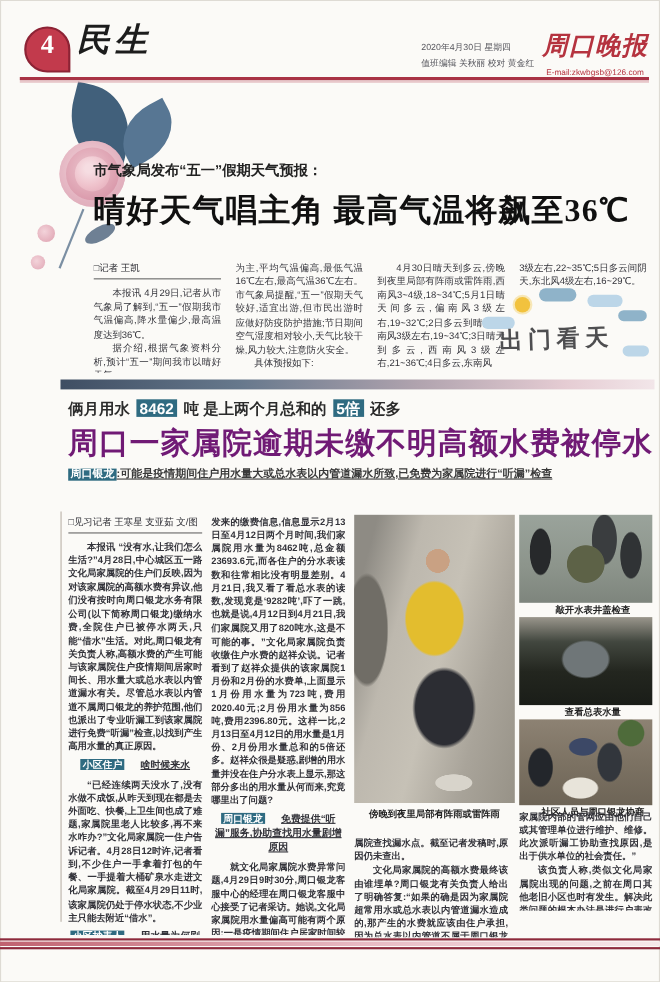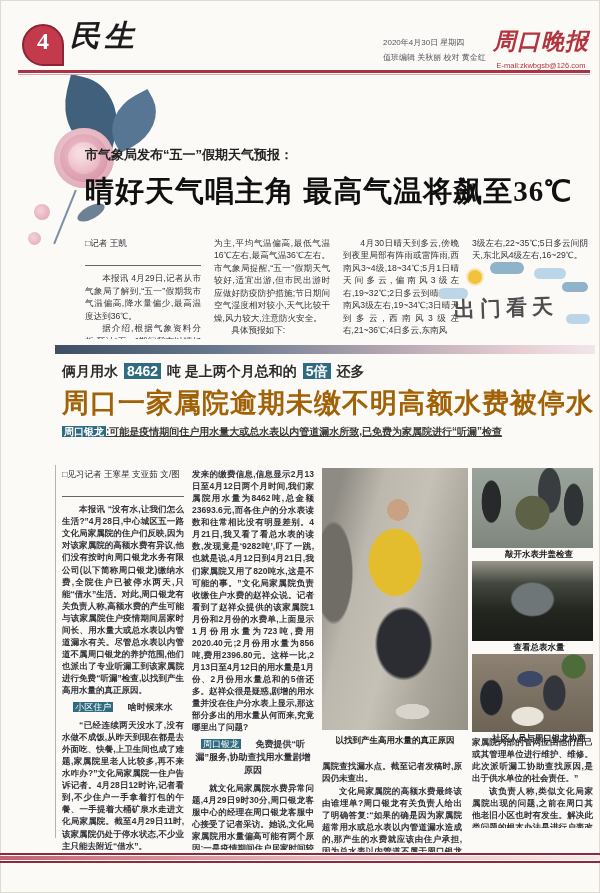--- a/index.html
+++ b/index.html
@@ -42,57 +42,57 @@
   
   .weather{position:absolute;left:85px;top:146px;width:505px;z-index:2;}
   .weather .kicker{font-size:13px;font-weight:700;color:#222;}
   .weather .headline{margin-top:8px;font:900 29px "Liberation Serif",serif;color:#101010;
        letter-spacing:1px;white-space:nowrap;}
   .weather-cols{position:absolute;left:85px;top:237px;width:505px;height:102px;display:flex;gap:13px;z-index:2;}
   .wcol{width:116px;height:102px;overflow:hidden;font-size:8.6px;line-height:1.45;color:#33333a;
        text-align:justify;}
   .wcol p{margin:0;text-indent:2em;}
   .wcol p.noindent{text-indent:0;}
-  .byline{font-size:8.6px;color:#2c2c33;border-bottom:1px solid #666;padding-bottom:16px;margin-bottom:6px;}
+  .byline{font-size:8.6px;color:#2c2c33;border-bottom:1px solid #666;padding-bottom:4px;margin-bottom:6px;}
 
   
   .wgfx{position:absolute;left:438px;top:262px;width:155px;height:76px;z-index:2;}
   .wgfx .sun{position:absolute;left:30px;top:8px;width:14px;height:14px;border-radius:50%;
        background:#f2c23e;box-shadow:0 0 0 2px rgba(242,194,62,.35);}
   .wgfx .cl{position:absolute;background:#bcd6e8;border-radius:10px;}
   .wgfx .cl.dark{background:#8fb3c9;}
   .wgfx .label{position:absolute;left:16px;top:32px;font:900 21px "Liberation Serif",serif;
        color:#4e4e50;letter-spacing:5px;transform:rotate(-2deg);}
 
   
   .divider{position:absolute;left:55px;top:345px;width:540px;height:9px;
        background:linear-gradient(90deg,#3f4e63 0%,#66788c 30%,#b0a3ae 60%,#e5ccd3 85%,#f2e6e9 100%);}
 
   
   .water-kicker{position:absolute;left:62px;top:363px;font-size:14px;font-weight:700;color:#2b2b2b;z-index:2;}
   .hl{background:#2f6b81;color:#fff;padding:0 3px;margin:0 2px;}
   .water-headline{position:absolute;left:62px;top:385px;font:900 27px "Liberation Serif",serif;
-       color:#a16207;letter-spacing:1px;white-space:nowrap;z-index:2;}
+       color:#701a75;letter-spacing:1px;white-space:nowrap;z-index:2;}
   .water-subhead{position:absolute;left:62px;top:424px;width:533px;font-size:10px;font-weight:700;
        color:#3a3a3a;line-height:1.65;z-index:2;}
   .water-subhead .tag{background:#2f6b81;color:#fff;padding:0 2px;}
   .water-subhead .txt{text-decoration:underline;}
 
   
   .vrule{position:absolute;left:55px;top:465px;width:1px;height:373px;background:#b9b2a8;}
   .col{position:absolute;overflow:hidden;font-size:8.5px;line-height:1.42;color:#33333a;text-align:justify;}
   .col p{margin:0 0 1px 0;text-indent:2em;font-weight:bold;}
   .col p.noindent{text-indent:0;}
   .col1{left:62px;top:468px;width:122px;height:382px;}
   .col2{left:192px;top:468px;width:122px;height:382px;}
   .col3{left:322px;top:760px;width:140px;height:92px;}
   .col4{left:472px;top:736px;width:121px;height:92px;}
   .sub{text-align:center;margin:5px 0;font-size:9px;text-indent:0 !important;}
-  .sub .tag{background:#2f6b81;color:#fff;padding:0 2px;font-weight:400;}
-  .sub .lbl{font-weight:700;margin-left:12px;}
+  .sub .tag{background:#2f6b81;color:#fff;padding:0 2px;font-weight:700;}
+  .sub .lbl{font-weight:700;text-decoration:underline;margin-left:12px;}
 
   
   .photo{position:absolute;}
   .photo-main{left:322px;top:468px;width:146px;height:262px;
      background:
       radial-gradient(circle 11px at 52% 16%, #c9a183 97%, rgba(0,0,0,0) 100%),
       radial-gradient(ellipse 44px 56px at 50% 36%, #e3bd2e 58%, rgba(227,189,46,0) 62%),
       radial-gradient(ellipse 50px 64px at 56% 67%, #2c2d33 52%, rgba(44,45,51,0) 58%),
       radial-gradient(ellipse 24px 11px at 62% 93%, #d8d4cb 68%, rgba(216,212,203,0) 72%),
       radial-gradient(ellipse 30px 80px at 8% 40%, #706d66 60%, rgba(112,109,102,0) 65%),
@@ -221,21 +221,21 @@
   <div class="col col2">
     <p class="noindent">发来的缴费信息,信息显示2月13日至4月12日两个月时间,我们家属院用水量为8462吨,总金额23693.6元,而各住户的分水表读数和往常相比没有明显差别。4月21日,我又看了看总水表的读数,发现竟是‘9282吨’,吓了一跳,也就是说,4月12日到4月21日,我们家属院又用了820吨水,这是不可能的事。”文化局家属院负责收缴住户水费的赵祥众说。记者看到了赵祥众提供的该家属院1月份和2月份的水费单,上面显示1月份用水量为723吨,费用2020.40元;2月份用水量为856吨,费用2396.80元。这样一比,2月13日至4月12日的用水量是1月份、2月份用水量总和的5倍还多。赵祥众很是疑惑,剧增的用水量并没在住户分水表上显示,那这部分多出的用水量从何而来,究竟哪里出了问题?</p>
     <div class="sub">
       <span class="tag">周口银龙</span>
       <span class="lbl">免费提供“听漏”服务,协助查找用水量剧增原因</span>
     </div>
     <p>就文化局家属院水费异常问题,4月29日9时30分,周口银龙客服中心的经理在周口银龙客服中心接受了记者采访。她说,文化局家属院用水量偏高可能有两个原因:一是疫情期间住户居家时间较长,用水量普遍增加;二是文化局家属院的供水管道可能出现了漏水问题。现在,他们愿意免费为文化局家属院提供“听漏”服务,尽早查出用水量剧增的原因。当日11时许,周口银龙维修所的两名专业听漏工到文化局家</p>
   </div>
 
   <div class="photo photo-main"></div>
-  <div class="caption cap-main">以找到产生高用水量的真正原因</div>
+  <div class="caption cap-main">傍晚到夜里局部有阵雨或雷阵雨</div>
 
   <div class="rphotos">
     <div class="ph ph2"></div>
     <div class="rcap">敲开水表井盖检查</div>
     <div class="ph ph3"></div>
     <div class="rcap">查看总表水量</div>
     <div class="ph ph4"></div>
     <div class="rcap">社区人员与周口银龙协商</div>
   </div>
 

